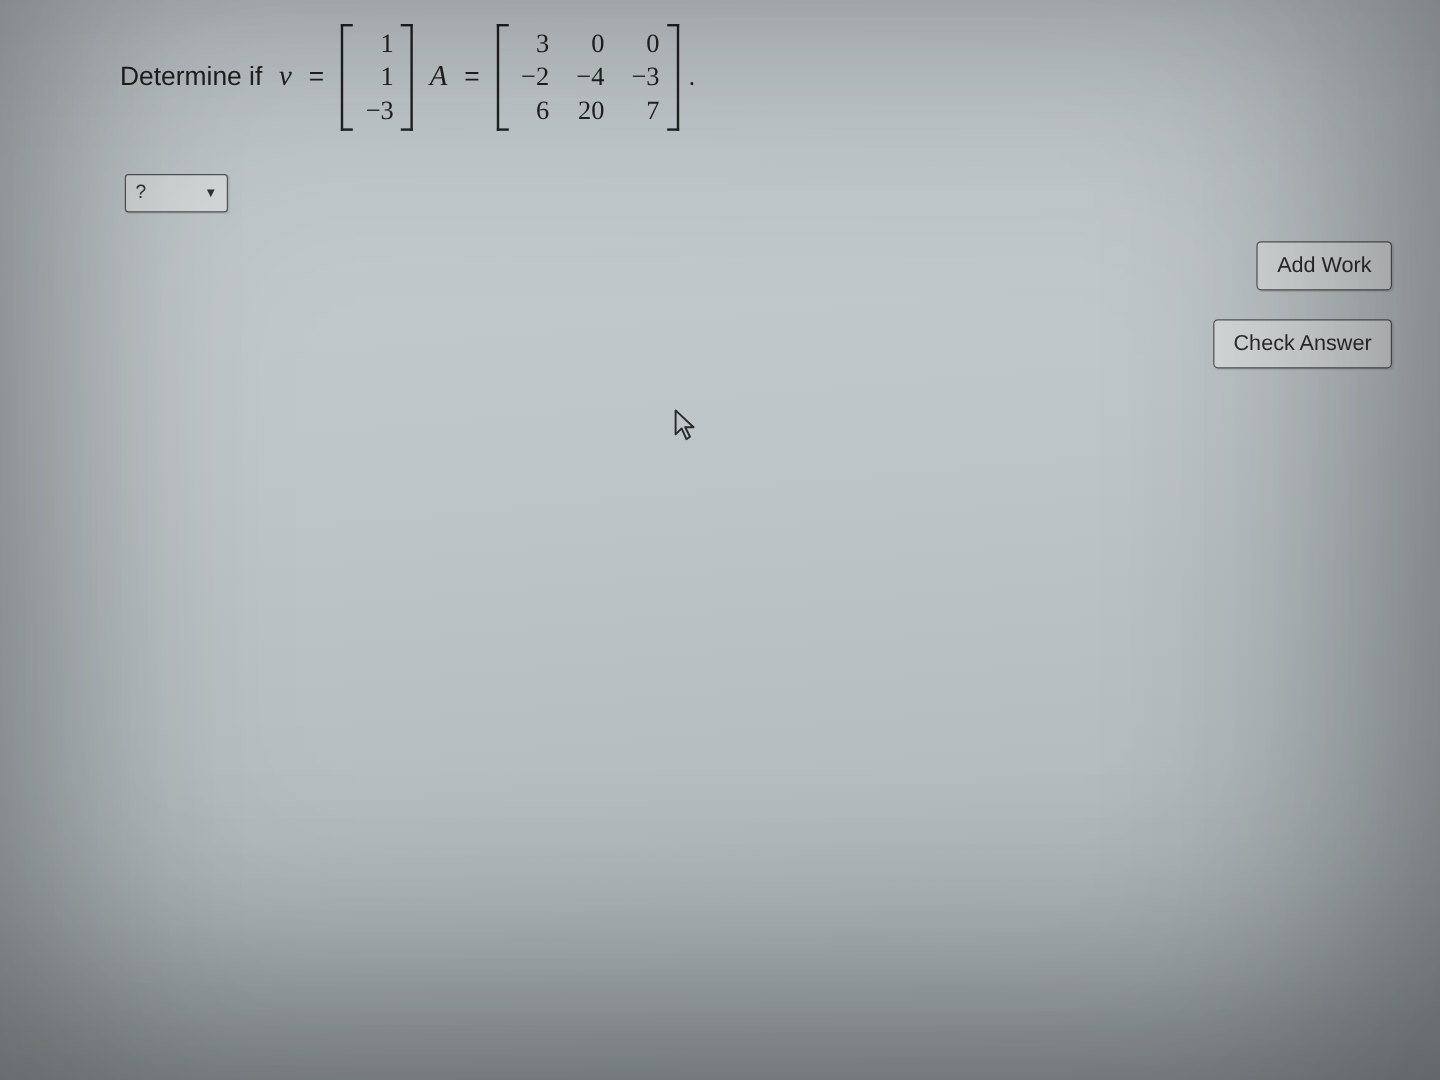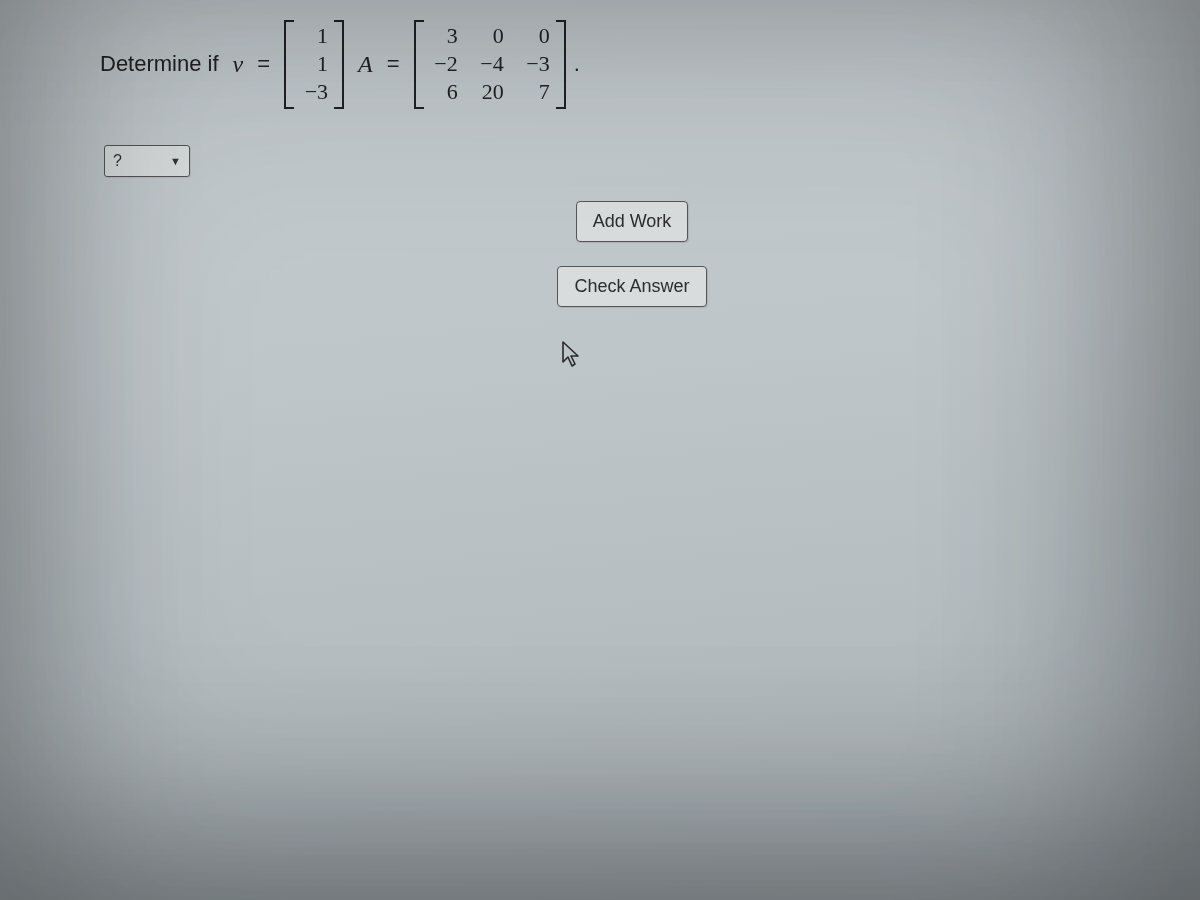--- a/index.html
+++ b/index.html
@@ -95,21 +95,21 @@
     padding: 9px 16px;
     cursor: pointer;
     box-shadow: 1px 1px 1px rgba(0,0,0,0.1);
     margin-top: 24px;
     margin-left: 4px;
   }
   .action-button + .action-button { }
   .buttons-col {
     display: flex;
     flex-direction: column;
-    align-items: center;
+    align-items: flex-end;
   }
   .cursor-arrow {
     position: absolute;
     left: 560px;
     top: 340px;
     width: 22px;
     height: 28px;
     pointer-events: none;
   }
   .period {

